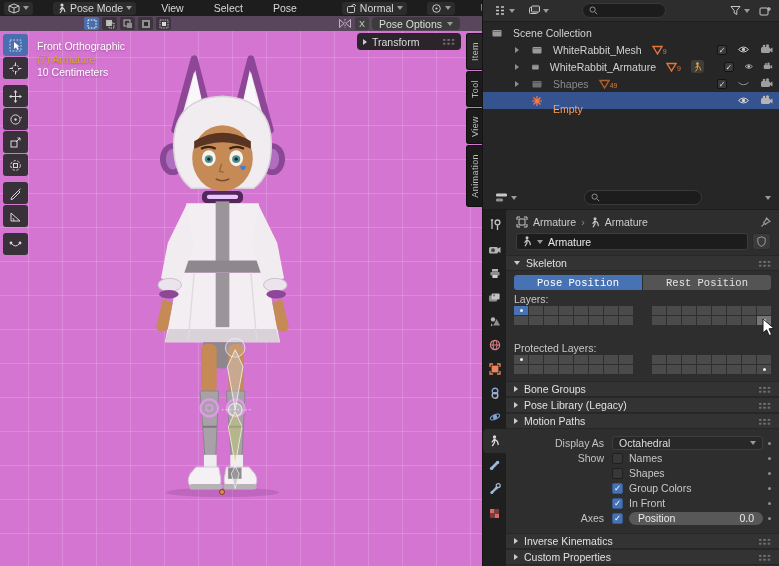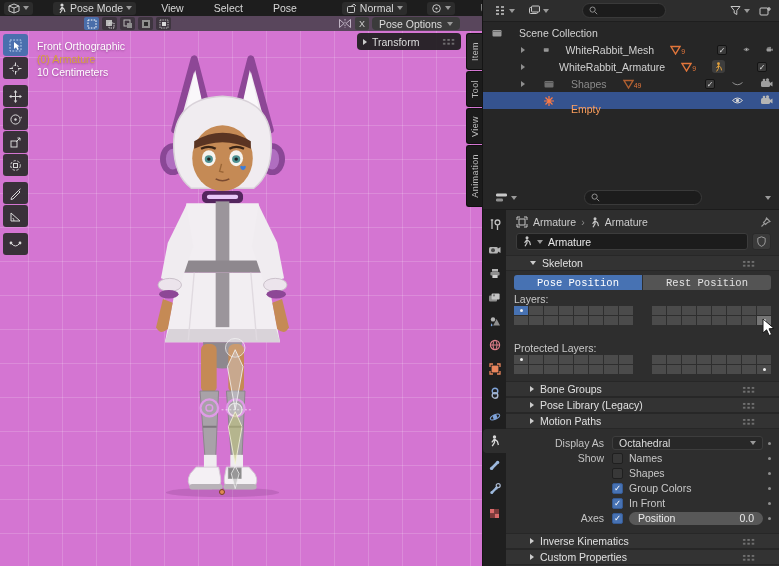--- a/index.html
+++ b/index.html
@@ -42,21 +42,21 @@
   .vtab{position:absolute;right:0;width:16px;background:#1b1b1b;border:1px solid #101010;border-right:none;
     border-radius:3px 0 0 3px;display:flex;align-items:center;justify-content:center;color:#bdbdbd;font-size:9px;}
   .vtab span{writing-mode:vertical-rl;transform:rotate(180deg);letter-spacing:.4px;}
   .vtab.active{background:#262626;}
   .origin-dot{position:absolute;left:219px;top:458px;width:6px;height:6px;border-radius:50%;background:#e08a54;border:1px solid #7a4020;}
   
   .outliner{position:absolute;left:482px;top:0;width:297px;height:186px;background:#262626;border-left:1px solid #151515;}
   .ol-header{height:22px;background:#2d2d2d;display:flex;align-items:center;gap:5px;padding:0 7px;border-bottom:1px solid #1e1e1e;}
   .searchbox{height:15px;background:#1c1c1c;border:1px solid #3a3a3a;border-radius:8px;display:flex;align-items:center;gap:4px;padding:0 6px;}
   .ol-rows{padding-top:2px;}
-  .ol-row{height:17px;display:flex;align-items:center;gap:16px;padding:0 6px 0 8px;}
+  .ol-row{height:17px;display:flex;align-items:center;gap:10px;padding:0 6px 0 8px;}
   .ol-row.selected{background:#35538f;}
   .ol-row .lbl{color:#d2d2d2;}
   .ol-row.dim .lbl{color:#8b8b8b;}
   .ol-row.selected .lbl{color:#ffa05e;margin-top:16px;}
   .ol-indent{width:12px;flex:none;}
   .disc{width:8px;flex:none;display:flex;align-items:center;justify-content:center;}
   .disc .tri-right{border-left-color:#8f8f8f;}
   .ol-spacer{flex:1;}
   .mesh-badge{display:flex;align-items:flex-end;color:#e2763b;font-size:7px;gap:0px;flex:none;}
   .arm-badge{width:13px;height:13px;background:#3d3d3d;border-radius:3px;display:flex;align-items:center;justify-content:center;flex:none;}
@@ -68,21 +68,21 @@
   .props-body{display:flex;height:356px;}
   .tab-col{width:23px;background:#1f1f1f;display:flex;flex-direction:column;align-items:stretch;padding-top:3px;flex:none;}
   .ptab{height:24px;display:flex;align-items:center;justify-content:center;}
   .ptab.active{background:#2e2e2e;border-radius:4px 0 0 4px;}
   .pcontent{flex:1;overflow:hidden;position:relative;}
   .crumb{display:flex;align-items:center;gap:5px;padding:6px 8px 4px 10px;color:#cccccc;}
   .crumb .sep{color:#8a8a8a;}
   .name-row{display:flex;align-items:center;gap:4px;padding:1px 8px 5px 10px;}
   .name-field{flex:1;height:17px;background:#1c1c1c;border:1px solid #3c3c3c;border-radius:3px;display:flex;align-items:center;gap:5px;padding:0 5px;color:#e8e8e8;}
   .shield-btn{width:19px;height:17px;background:#3a3a3a;border:1px solid #2a2a2a;border-radius:3px;display:flex;align-items:center;justify-content:center;}
-  .panel-header{height:16px;display:flex;align-items:center;gap:6px;padding:0 24px;background:#333333;
+  .panel-header{height:16px;display:flex;align-items:center;gap:6px;padding:0 8px;background:#333333;
     border-top:1px solid #272727;border-bottom:1px solid #272727;color:#e0e0e0;}
   .seg{display:flex;gap:1px;margin:4px 8px 3px 8px;height:15px;}
   .seg>div{flex:1;display:flex;align-items:center;justify-content:center;background:#545454;color:#e2e2e2;font-family:Liberation Mono, monospace;}
   .seg>div:first-child{border-radius:3px 0 0 3px;}
   .seg>div:last-child{border-radius:0 3px 3px 0;}
   .seg>div.on{background:#4772b3;color:#ffffff;}
   .flabel{margin:3px 8px 1px 8px;color:#c8c8c8;}
   .lgrids{display:flex;margin:1px 8px 0 8px;}
   .lgrid{display:flex;flex-direction:column;gap:1px;}
   .lgrid.right{margin-left:auto;}
@@ -252,21 +252,21 @@
       <div class="ts-x">X</div>
       <div class="ts-dd">
         <span>Pose Options</span>
         <span class="caret"></span>
       </div>
     </div>
 
     <div class="canvas">
       <div class="overlay-text">
         <div class="l1">Front Orthographic</div>
-        <div class="l2">(0) Armature</div>
+        <div class="l2">(7) Armature</div>
         <div class="l3">10 Centimeters</div>
       </div>
 
       <div class="vp-toolbar">
         <div class="tool-btn active">
             <svg width="13" height="13" viewBox="0 0 13 13">
               <rect x="1" y="1" width="11" height="11" fill="none" stroke="#bcd2f0" stroke-dasharray="1.8 1.4"></rect>
               <path d="M5 3 L5 10 L7 8.2 L8.4 11 L9.8 10.2 L8.4 7.6 L10.6 7.4 Z" fill="#ffffff"></path>
             </svg>
           </div>

